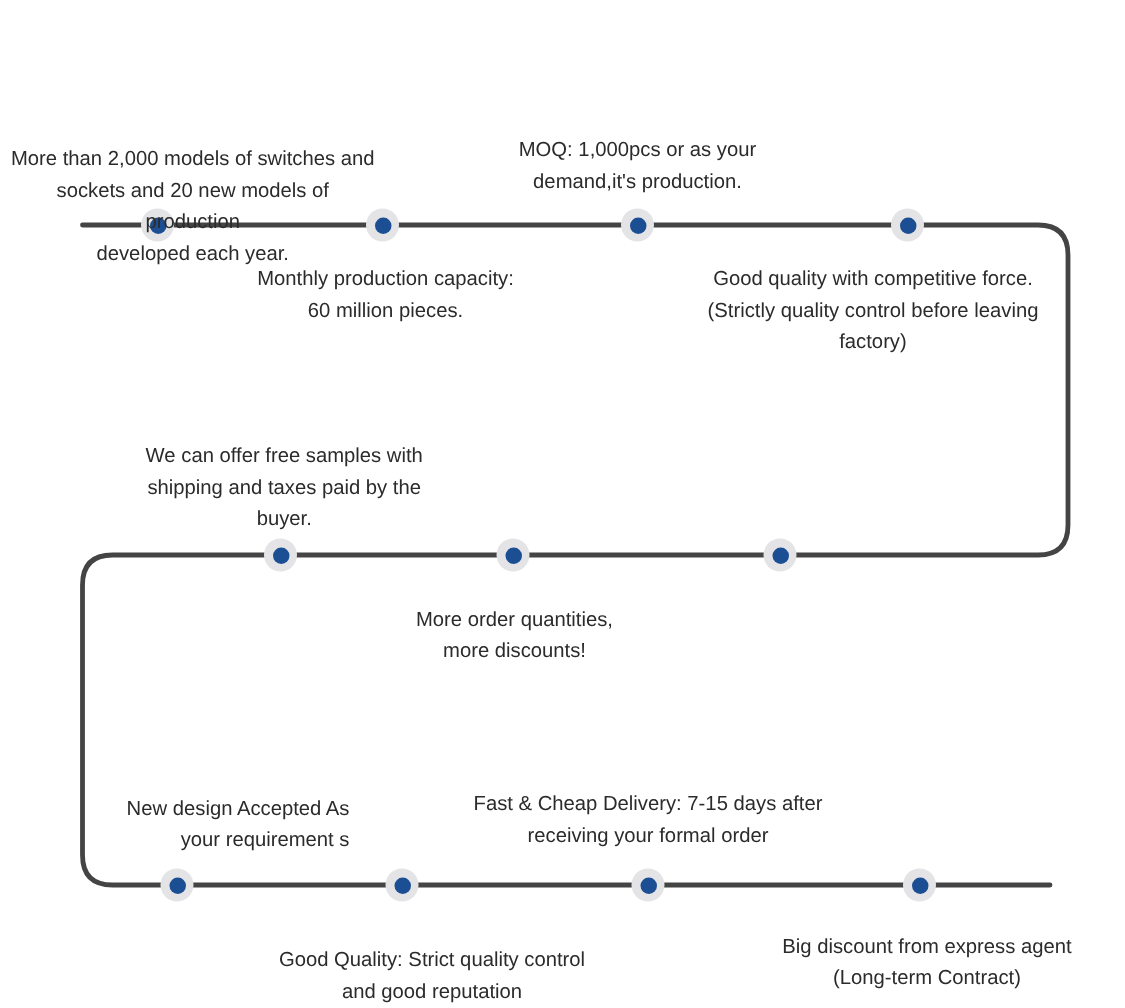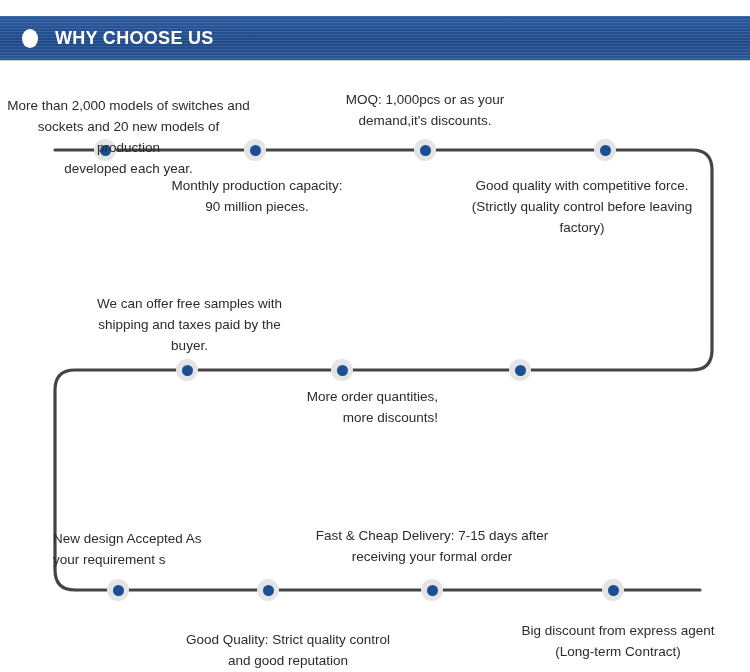--- a/index.html
+++ b/index.html
@@ -100,26 +100,20 @@
     line-height: 1.55;
     text-align: center;
     white-space: pre-line;
   }
 </style>
 </head>
 <body>
 
 <div id="page">
 
-  <div class="banner">
-    <div class="banner-inner">
-      <span class="banner-bullet"></span>
-      <span class="banner-title">WHY CHOOSE US</span>
-    </div>
-  </div>
 
   <svg class="timeline-svg" viewBox="0 0 750 672">
 
     <path d="M 55 150
              L 692 150
              Q 712 150 712 170
              L 712 350
              Q 712 370 692 370
              L 75 370
              Q 55 370 55 390
@@ -140,38 +134,38 @@
   <div class="node" style="left:118px; top:590px;"></div>
   <div class="node" style="left:268px; top:590px;"></div>
   <div class="node" style="left:432px; top:590px;"></div>
   <div class="node" style="left:613px; top:590px;"></div>
 
   <div class="cap" style="left:6px; top:80px; width:245px;margin-top:16px;">More than 2,000 models of switches and
 sockets and 20 new models of production
 developed each year.</div>
 
   <div class="cap" style="left:325px; top:90px; width:200px;">MOQ: 1,000pcs or as your
-demand,it's discounts.</div>
+demand,it's production.</div>
 
   <div class="cap" style="left:140px; top:176px; width:234px;">Monthly production capacity:
-90 million pieces.</div>
+60 million pieces.</div>
 
   <div class="cap" style="left:454px; top:176px; width:256px;">Good quality with competitive force.
 (Strictly quality control  before leaving
 factory)</div>
 
   <div class="cap" style="left:72px; top:294px; width:235px;text-align:center;">We can offer free samples with
 shipping and taxes paid by the
 buyer.</div>
 
 
-  <div class="cap" style="left:248px; top:387px; width:190px;text-align:right;">More order quantities,
+  <div class="cap" style="left:248px; top:403px; width:190px;">More order quantities,
 more discounts!</div>
 
-  <div class="cap" style="left:53px; top:529px; width:180px; text-align:left;">New design Accepted As
+  <div class="cap" style="left:53px; top:529px; width:180px; text-align:right;">New design Accepted As
 your requirement s</div>
 
   <div class="cap" style="left:294px; top:526px; width:276px;">Fast &amp; Cheap Delivery: 7-15 days after
 receiving your formal order</div>
 
   <div class="cap" style="left:158px; top:614px; width:260px;margin-top:16px;">Good Quality: Strict quality control
 and good reputation</div>
 
   <div class="cap" style="left:498px; top:621px; width:240px;">Big discount from express agent
 (Long-term Contract)</div>

